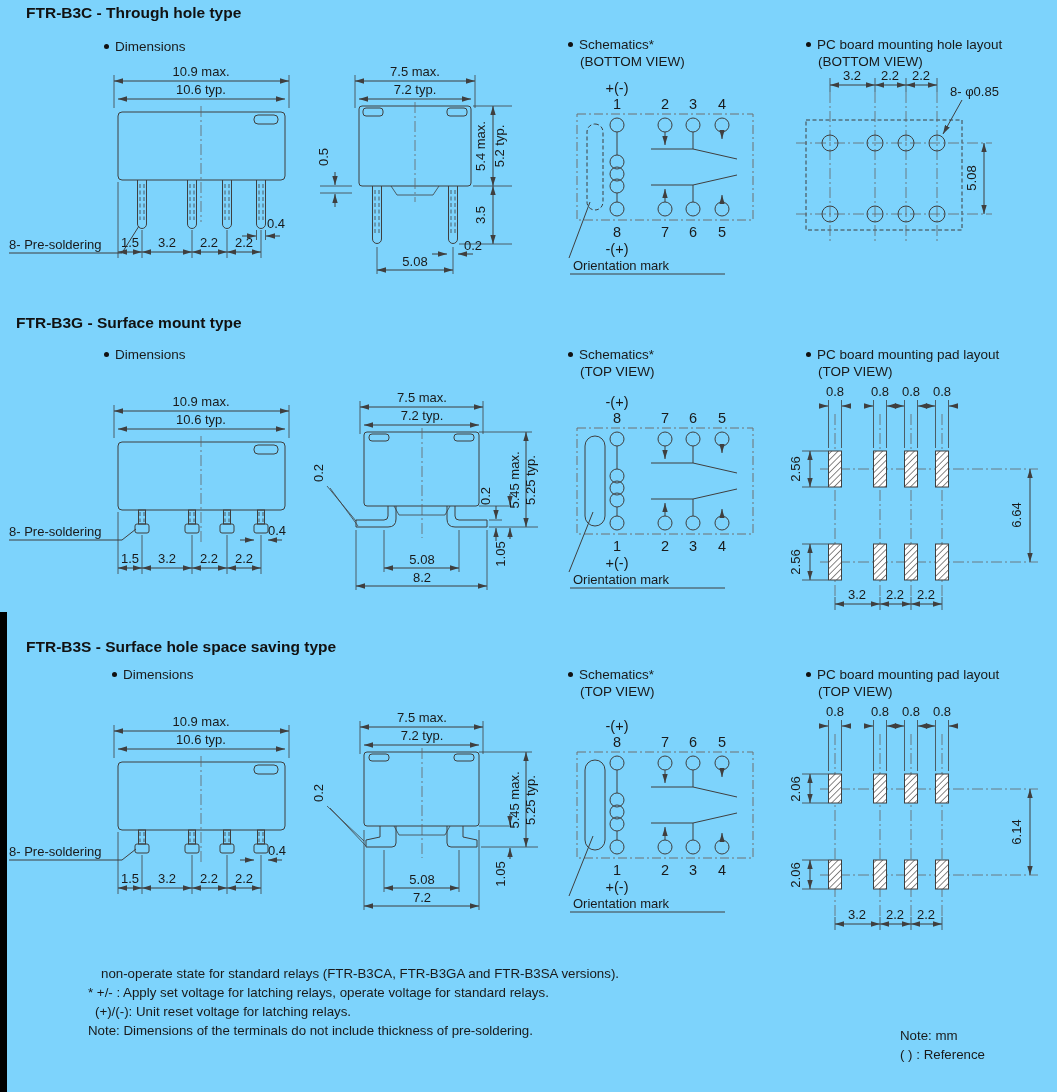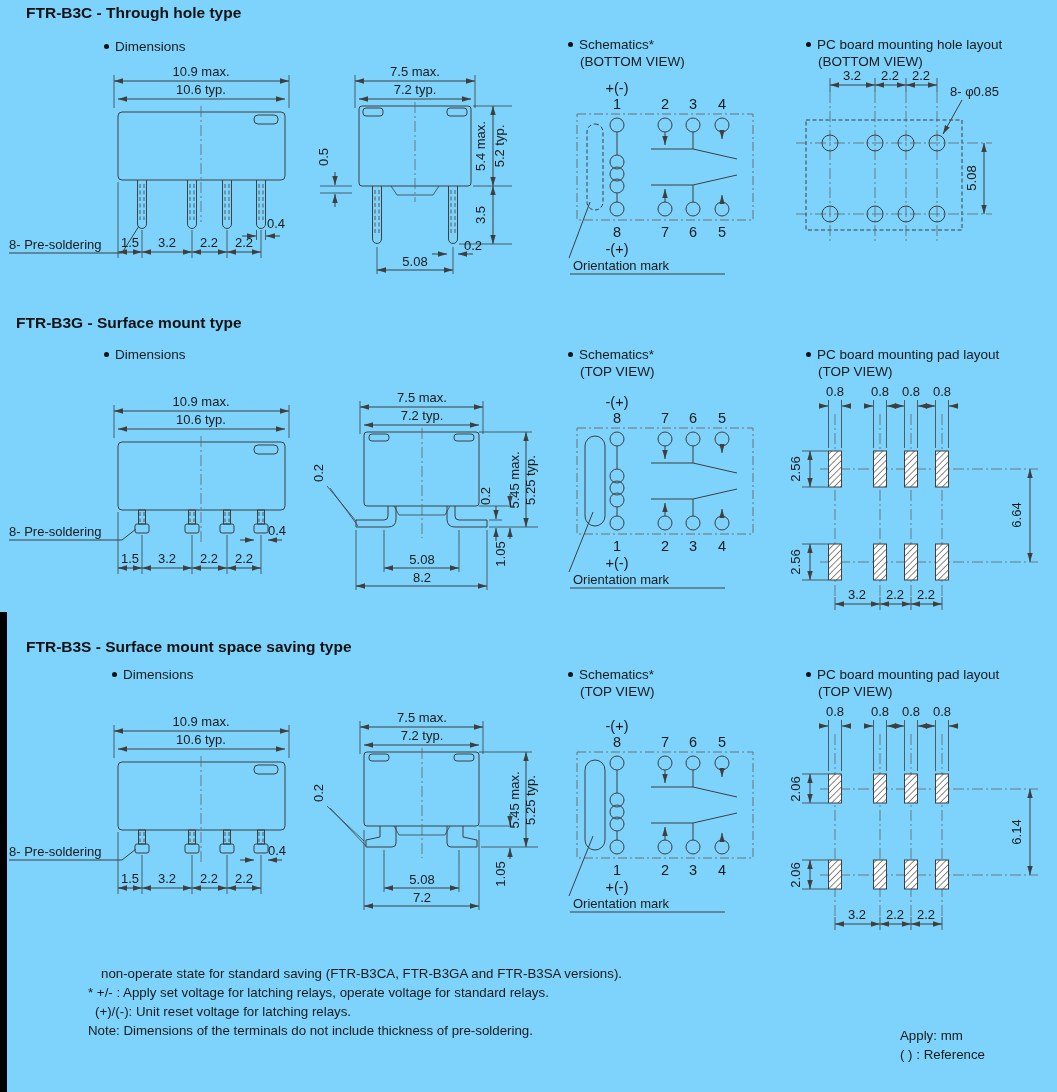--- a/index.html
+++ b/index.html
@@ -471,21 +471,21 @@
         <line class="ln thin" x1="152" y1="213" x2="152" y2="226"></line>
     <line class="ln" x1="45" y1="220" x2="90" y2="220" marker-start="url(#ar)" marker-end="url(#ar)"></line>
     <line class="ln" x1="90" y1="220" x2="121" y2="220" marker-start="url(#ar)" marker-end="url(#ar)"></line>
     <line class="ln" x1="121" y1="220" x2="152" y2="220" marker-start="url(#ar)" marker-end="url(#ar)"></line>
   </g>
   <text class="md" x="67" y="215">3.2</text>
   <text class="md" x="105" y="215">2.2</text>
   <text class="md" x="136" y="215">2.2</text>
 </svg>
 
-<div class="t" style="left:26px;top:638px">FTR-B3S - Surface mount space saving type</div>
+<div class="t" style="left:26px;top:638px">FTR-B3S - Surface hole space saving type</div>
 <div class="hdr" style="left:112px;top:666px"><span class="blt"></span><span>Dimensions</span></div>
 <div class="hdr" style="left:568px;top:666px">
   <div><span class="blt"></span><span>Schematics*</span></div>
   <div class="l2">(TOP VIEW)</div>
 </div>
 <div class="hdr" style="left:806px;top:666px">
   <div><span class="blt"></span><span>PC board mounting pad layout</span></div>
   <div class="l2">(TOP VIEW)</div>
 </div>
 
@@ -700,23 +700,23 @@
     <line class="ln" x1="45" y1="220" x2="90" y2="220" marker-start="url(#ar)" marker-end="url(#ar)"></line>
     <line class="ln" x1="90" y1="220" x2="121" y2="220" marker-start="url(#ar)" marker-end="url(#ar)"></line>
     <line class="ln" x1="121" y1="220" x2="152" y2="220" marker-start="url(#ar)" marker-end="url(#ar)"></line>
   </g>
   <text class="md" x="67" y="215">3.2</text>
   <text class="md" x="105" y="215">2.2</text>
   <text class="md" x="136" y="215">2.2</text>
 </svg>
 
 <div class="notes">
-  <div class="ind1">non-operate state for standard saving (FTR-B3CA, FTR-B3GA and FTR-B3SA versions).</div>
+  <div class="ind1">non-operate state for standard relays (FTR-B3CA, FTR-B3GA and FTR-B3SA versions).</div>
   <div>* +/- : Apply set voltage for latching relays, operate voltage for standard relays.</div>
   <div class="ind2">(+)/(-): Unit reset voltage for latching relays.</div>
   <div>Note: Dimensions of the terminals do not include thickness of pre-soldering.</div>
 </div>
 <div class="legend">
-  <div>Apply: mm</div>
+  <div>Note: mm</div>
   <div>( ) : Reference</div>
 </div>
 
 </div>
 
 </body></html>

